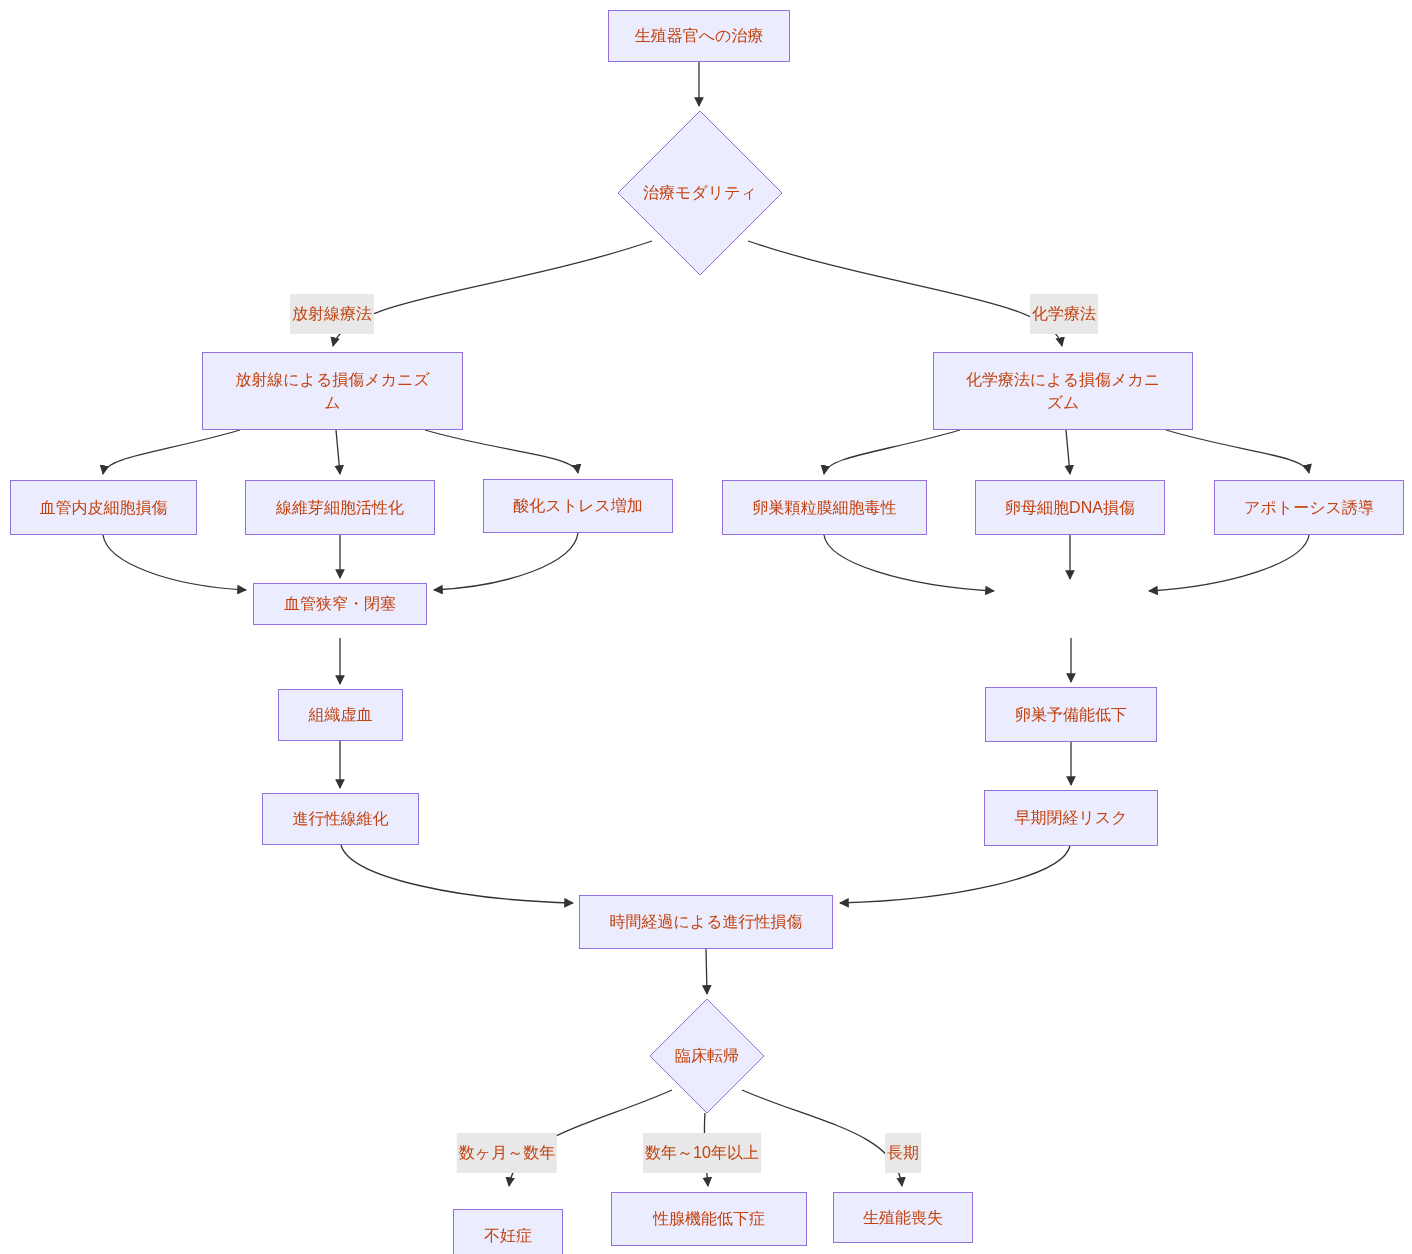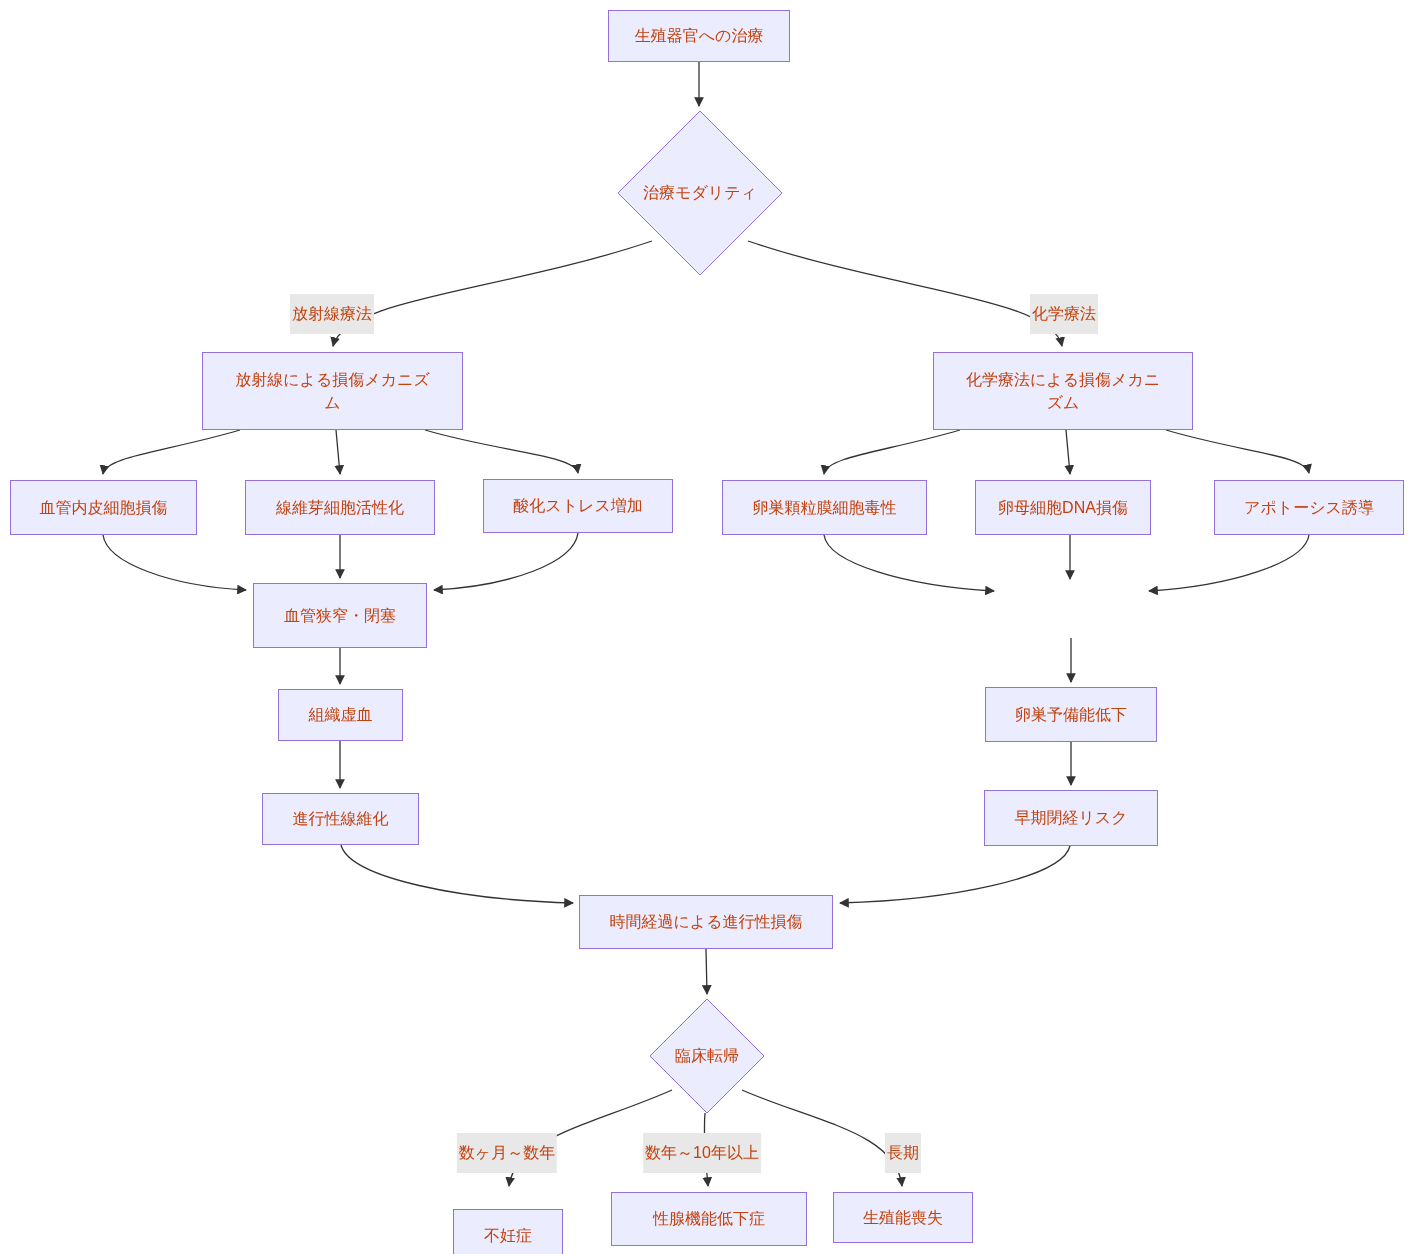--- a/index.html
+++ b/index.html
@@ -78,25 +78,25 @@
 ズム</div>
 
   <div class="node" style="left:10px;top:480px;width:187px;height:55px">血管内皮細胞損傷</div>
 
   <div class="node" style="left:245px;top:480px;width:190px;height:55px">線維芽細胞活性化</div>
 
   <div class="node" style="left:483px;top:479px;width:190px;height:54px">酸化ストレス増加</div>
 
   <div class="node" style="left:722px;top:480px;width:205px;height:55px">卵巣顆粒膜細胞毒性</div>
 
-  <div class="node" style="left:975px;top:480px;width:176px;height:55px">卵母細胞DNA損傷</div>
+  <div class="node" style="left:975px;top:480px;width:190px;height:55px">卵母細胞DNA損傷</div>
 
   <div class="node" style="left:1214px;top:480px;width:190px;height:55px">アポトーシス誘導</div>
 
-  <div class="node" style="left:253px;top:583px;width:174px;height:65px">血管狭窄・閉塞</div>
+  <div class="node" style="left:253px;top:583px;width:174px;height:42px">血管狭窄・閉塞</div>
 
   <div class="node" style="left:278px;top:689px;width:125px;height:52px">組織虚血</div>
 
   <div class="node" style="left:262px;top:793px;width:157px;height:52px">進行性線維化</div>
 
 
   <div class="node" style="left:985px;top:687px;width:172px;height:55px">卵巣予備能低下</div>
 
   <div class="node" style="left:984px;top:790px;width:174px;height:56px">早期閉経リスク</div>
 

